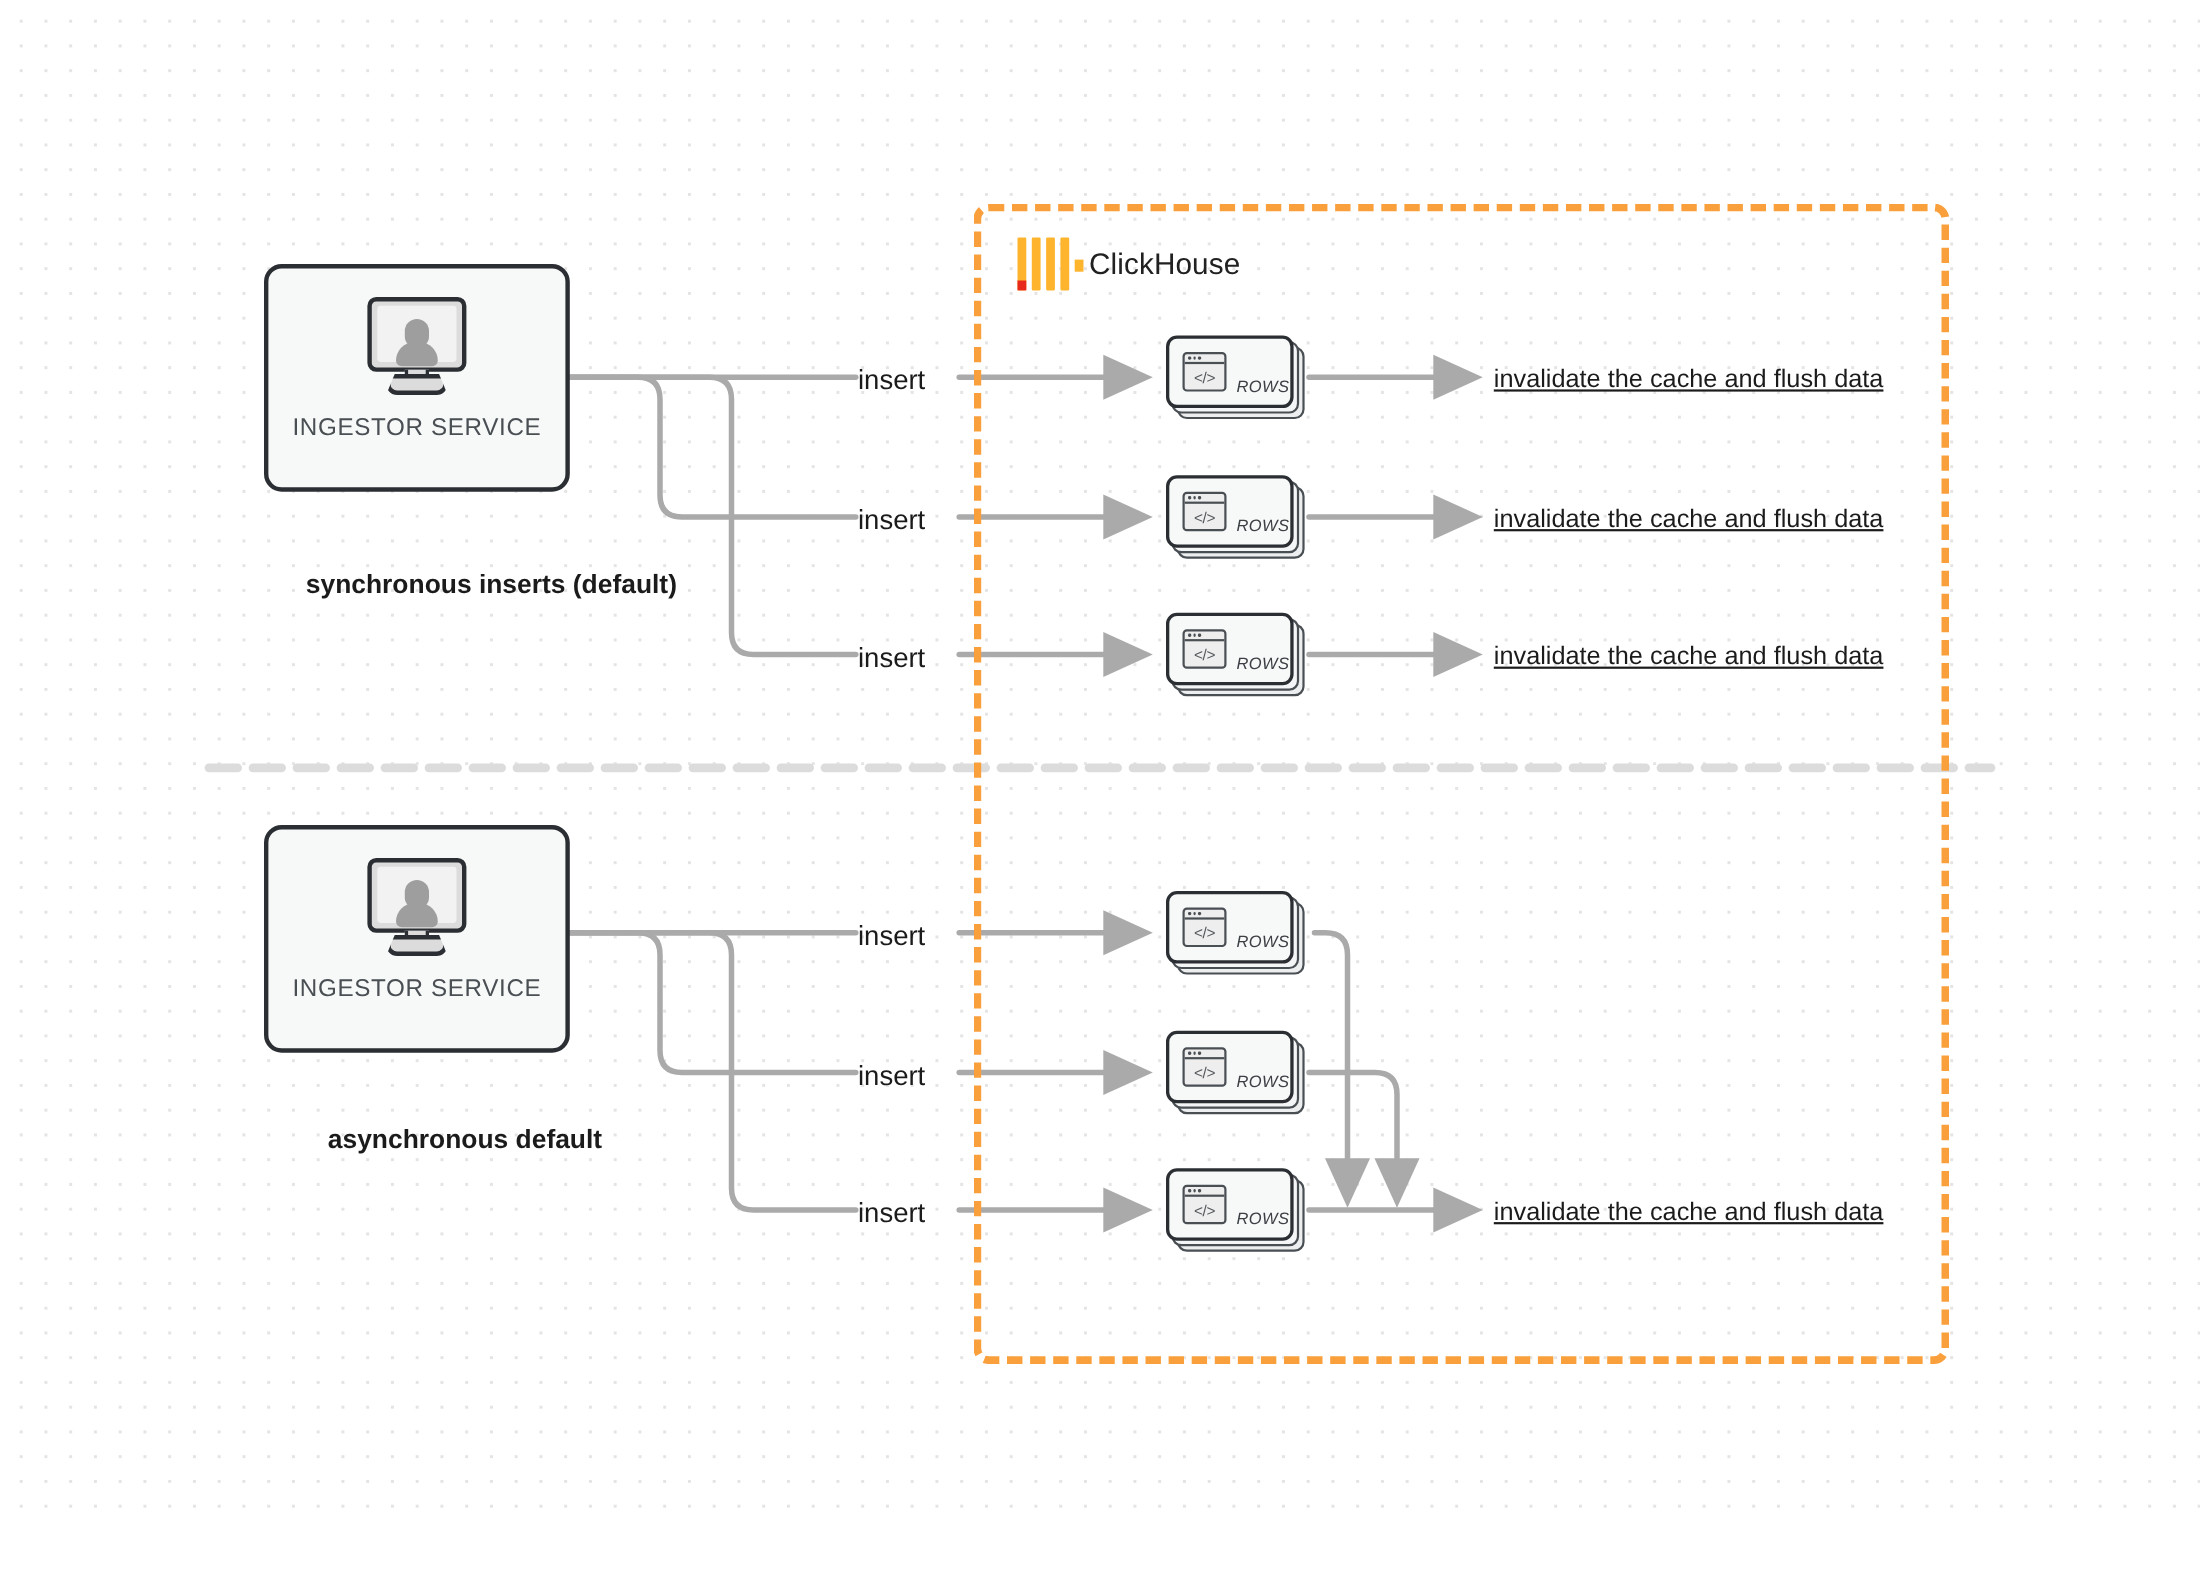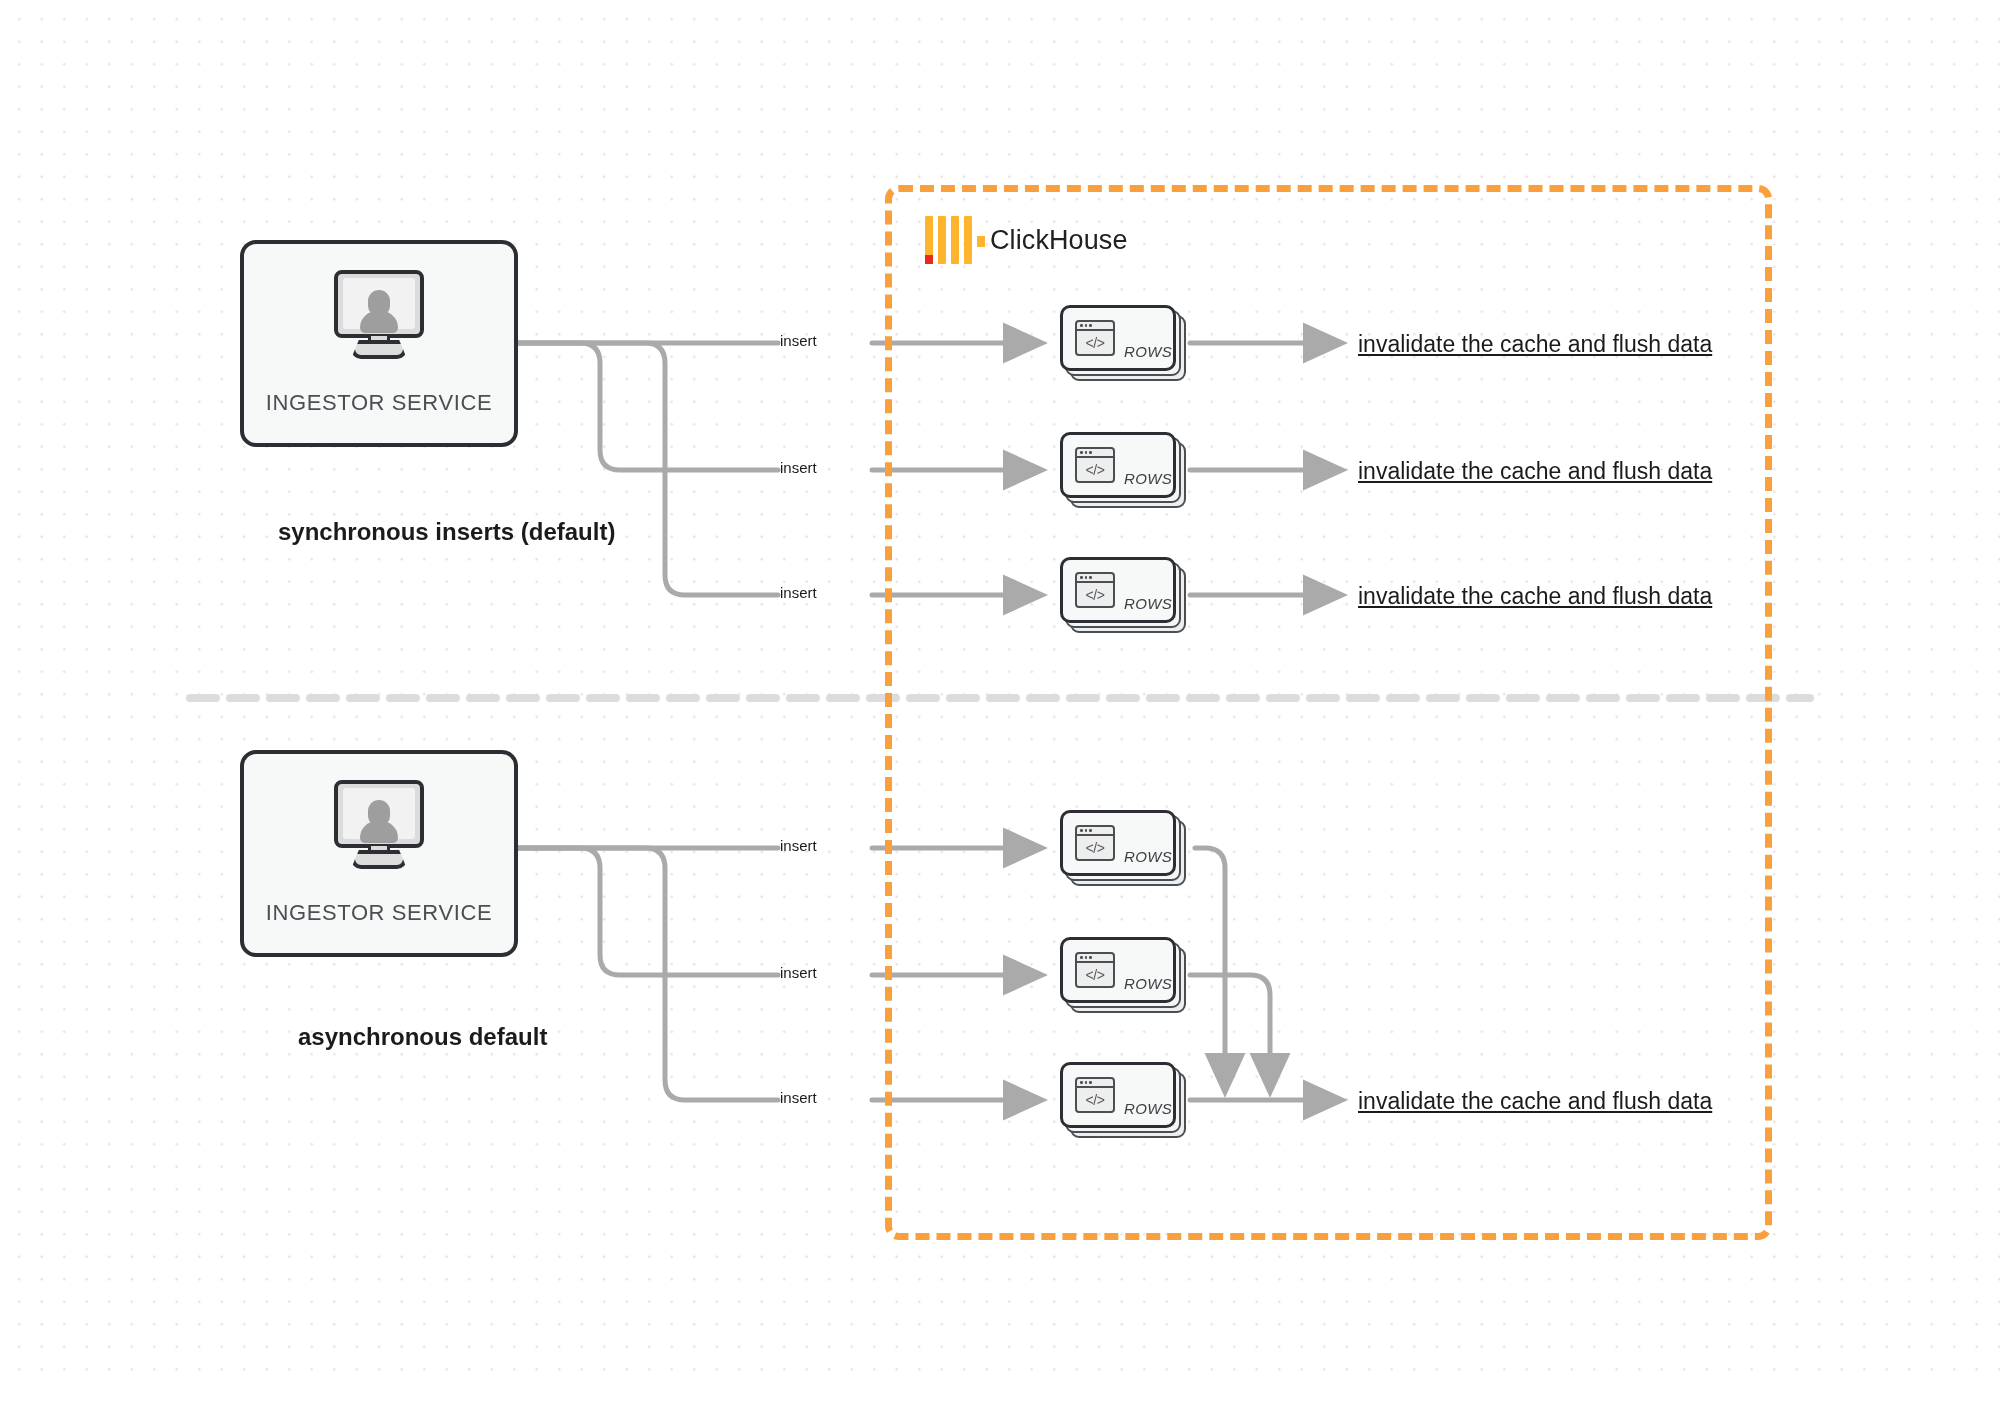--- a/index.html
+++ b/index.html
@@ -165,21 +165,21 @@
     transform: translateX(-50%);
     width: 56px;
     height: 19px;
     background: #dcdcdc;
     border: 4px solid #2b2f33;
     border-radius: 4px 4px 10px 10px;
     box-sizing: border-box;
     clip-path: polygon(14% 0, 86% 0, 100% 100%, 0 100%);
   }
   .ingestor-label {
-    margin-top: 28px;
+    margin-top: 13px;
     font-size: 22px;
     color: #4a4f54;
     letter-spacing: 0.6px;
   }
 
   
   .section-caption {
     position: absolute;
     font-size: 24px;
     font-weight: bold;
@@ -270,21 +270,21 @@
     font-size: 15px;
     font-style: italic;
     color: #3c4045;
     letter-spacing: 0.4px;
     margin-top: 26px;
   }
 
   
   .edge-label {
     position: absolute;
-    font-size: 15px;
+    font-size: 25px;
     color: #1b1b1b;
     white-space: nowrap;
     background: transparent;
   }
   .out-label {
     position: absolute;
     font-size: 23px;
     color: #1b1b1b;
     white-space: nowrap;
     text-decoration: underline;

